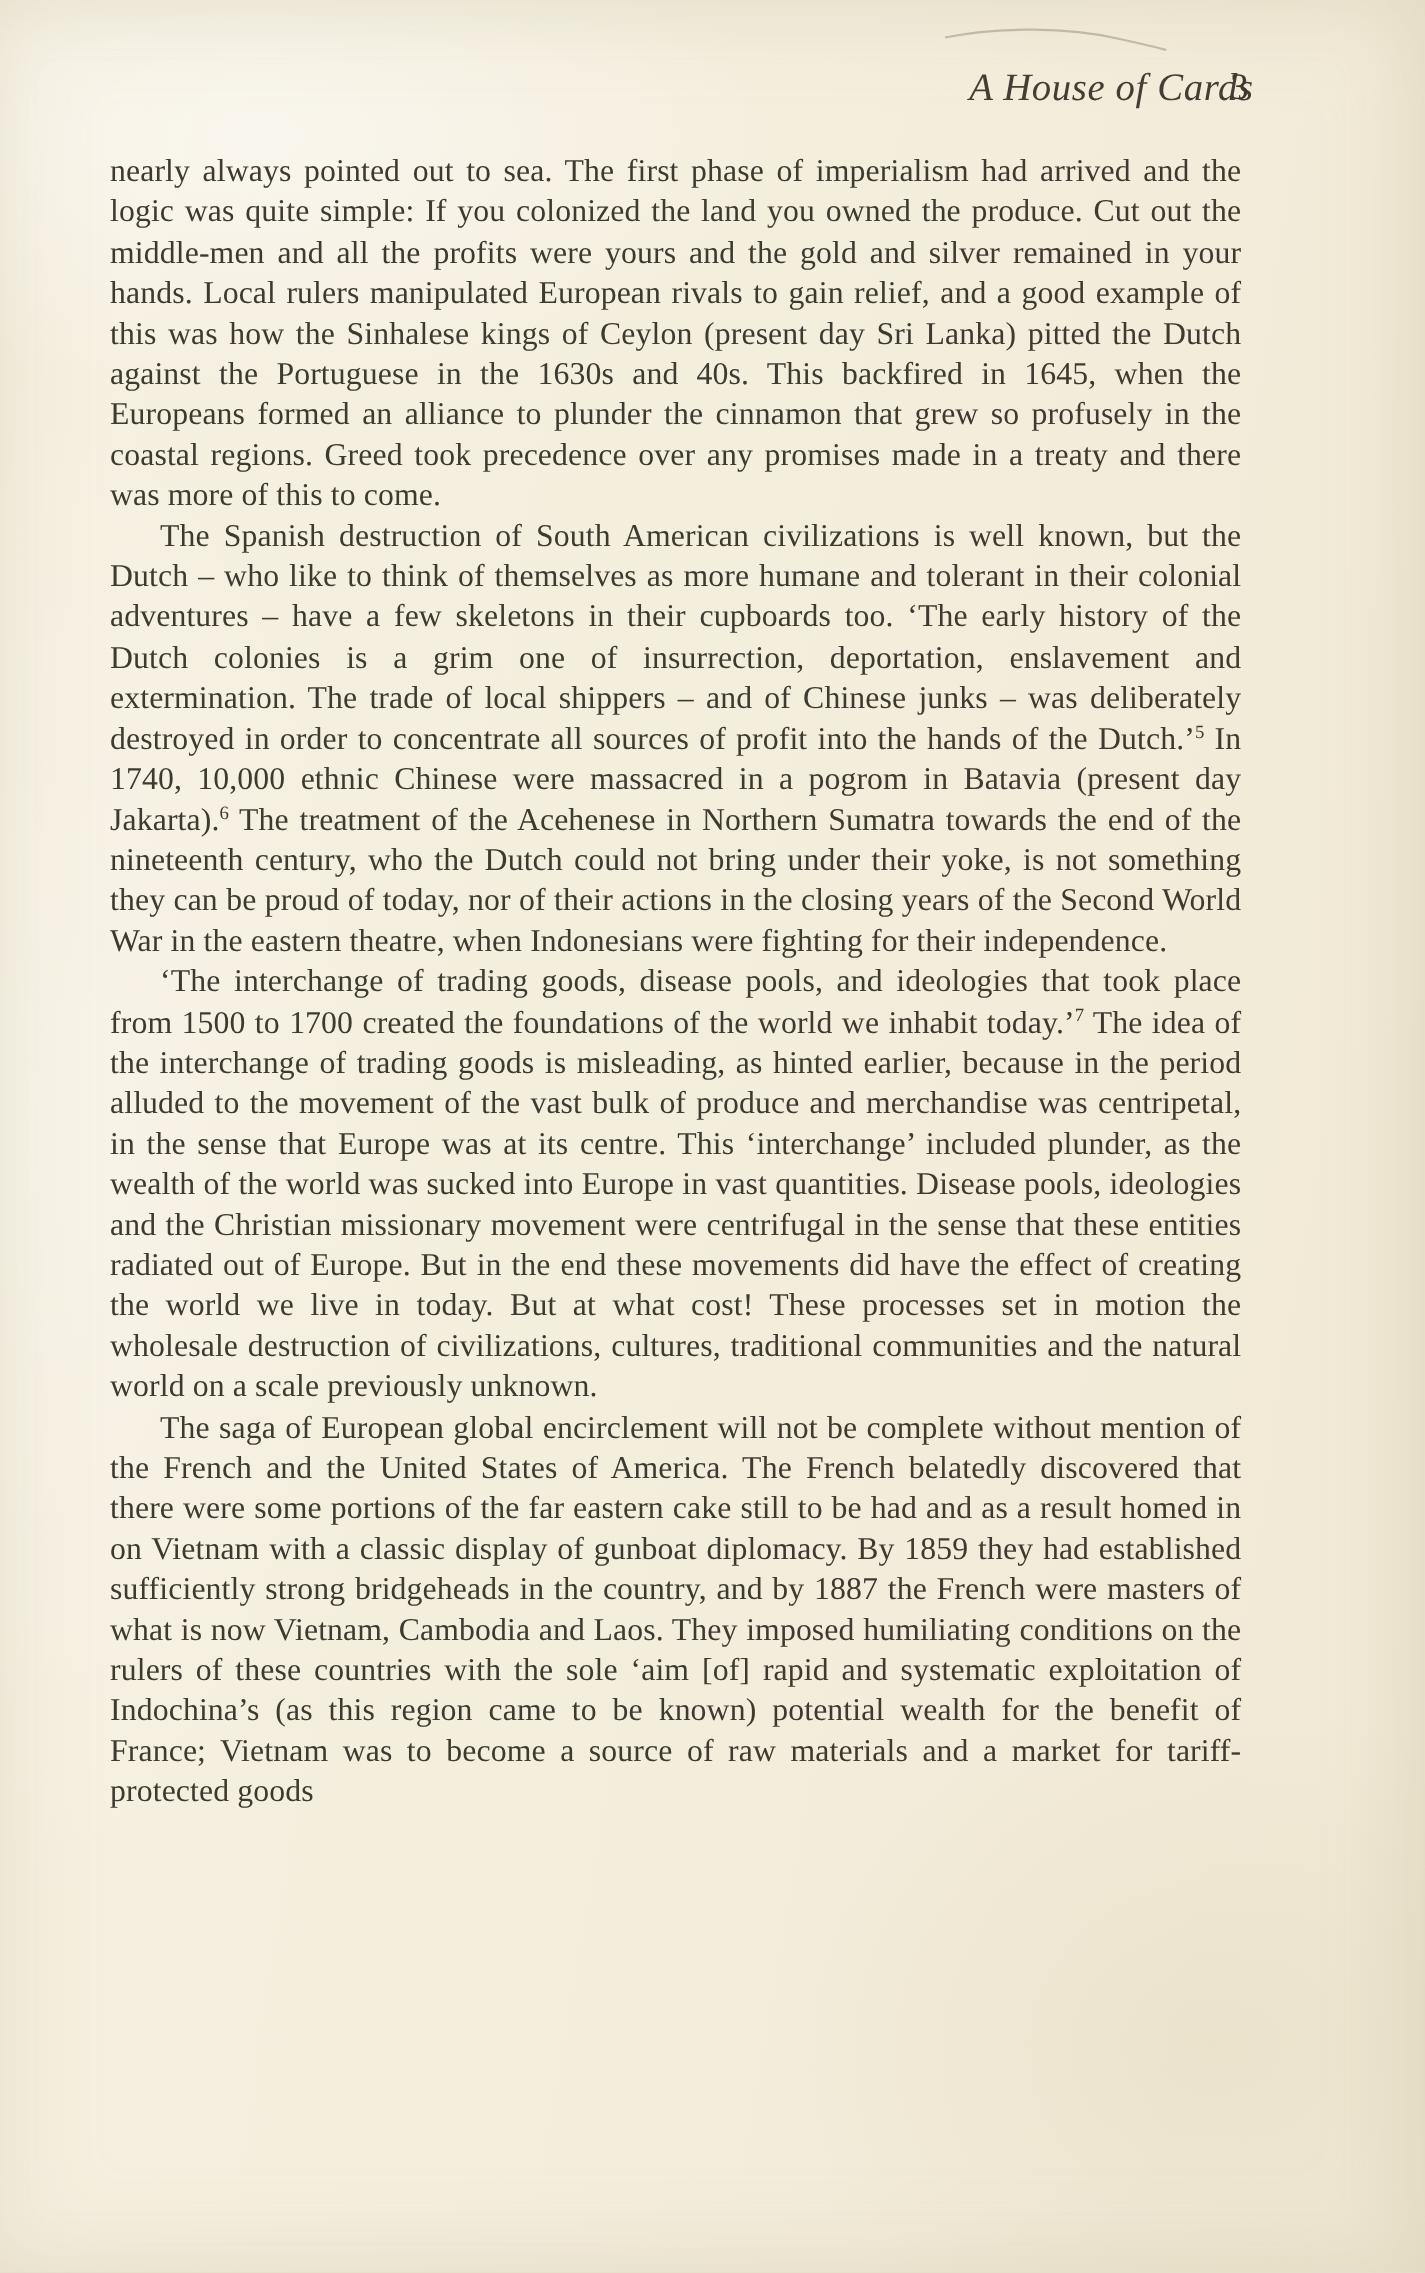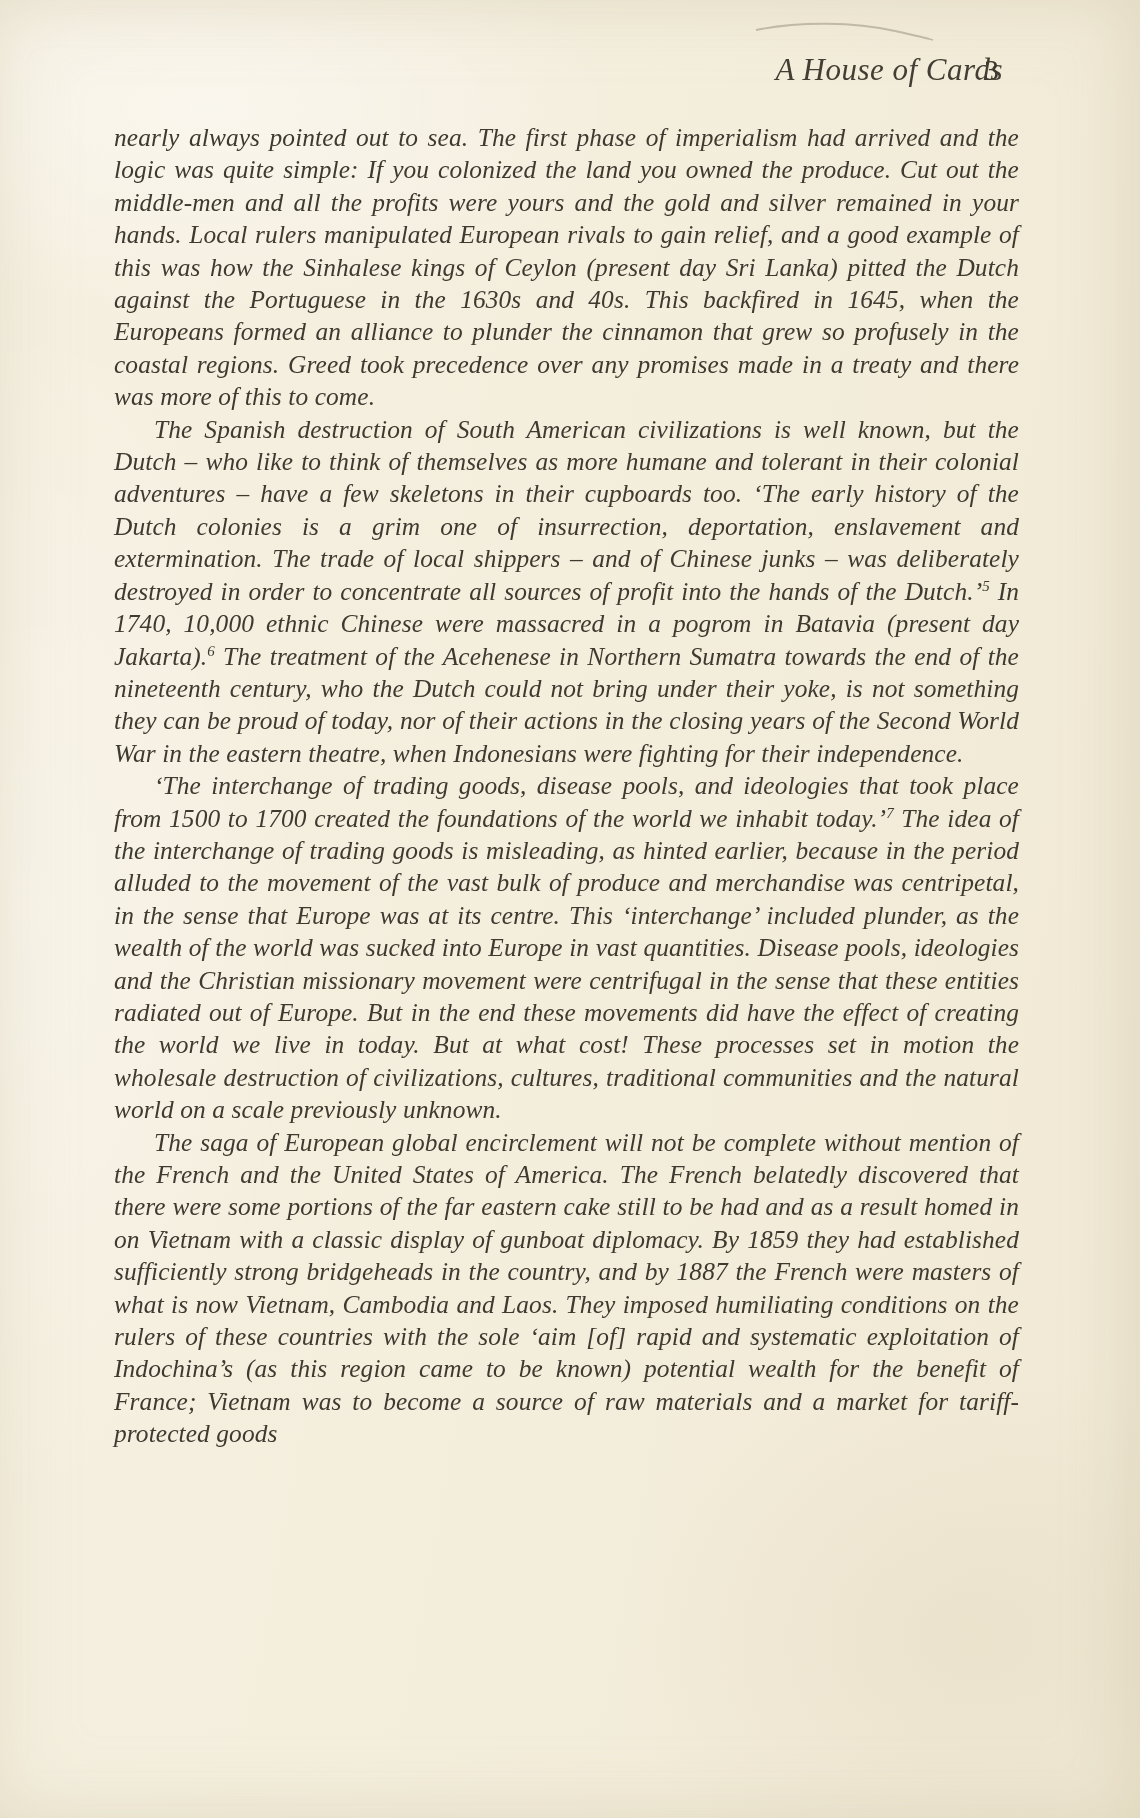--- a/index.html
+++ b/index.html
@@ -43,27 +43,26 @@
     position: absolute;
     top: 0;
     right: 4px;
     font-size: 30px;
     line-height: 44px;
     color: #3c382e;
   }
   .body-text {
     position: absolute;
     top: 121px;
-    left: 114px;
+    left: 88px;
     width: 905px;
     font-size: 25.4px;
     line-height: 32.4px;
     text-align: justify;
     letter-spacing: 0.1px;
-    font-style: italic;
   }
   .body-text p {
     margin: 0;
     padding: 0;
   }
   .body-text p.indent {
     text-indent: 40px;
   }
   .body-text sup {
     font-size: 15px;

